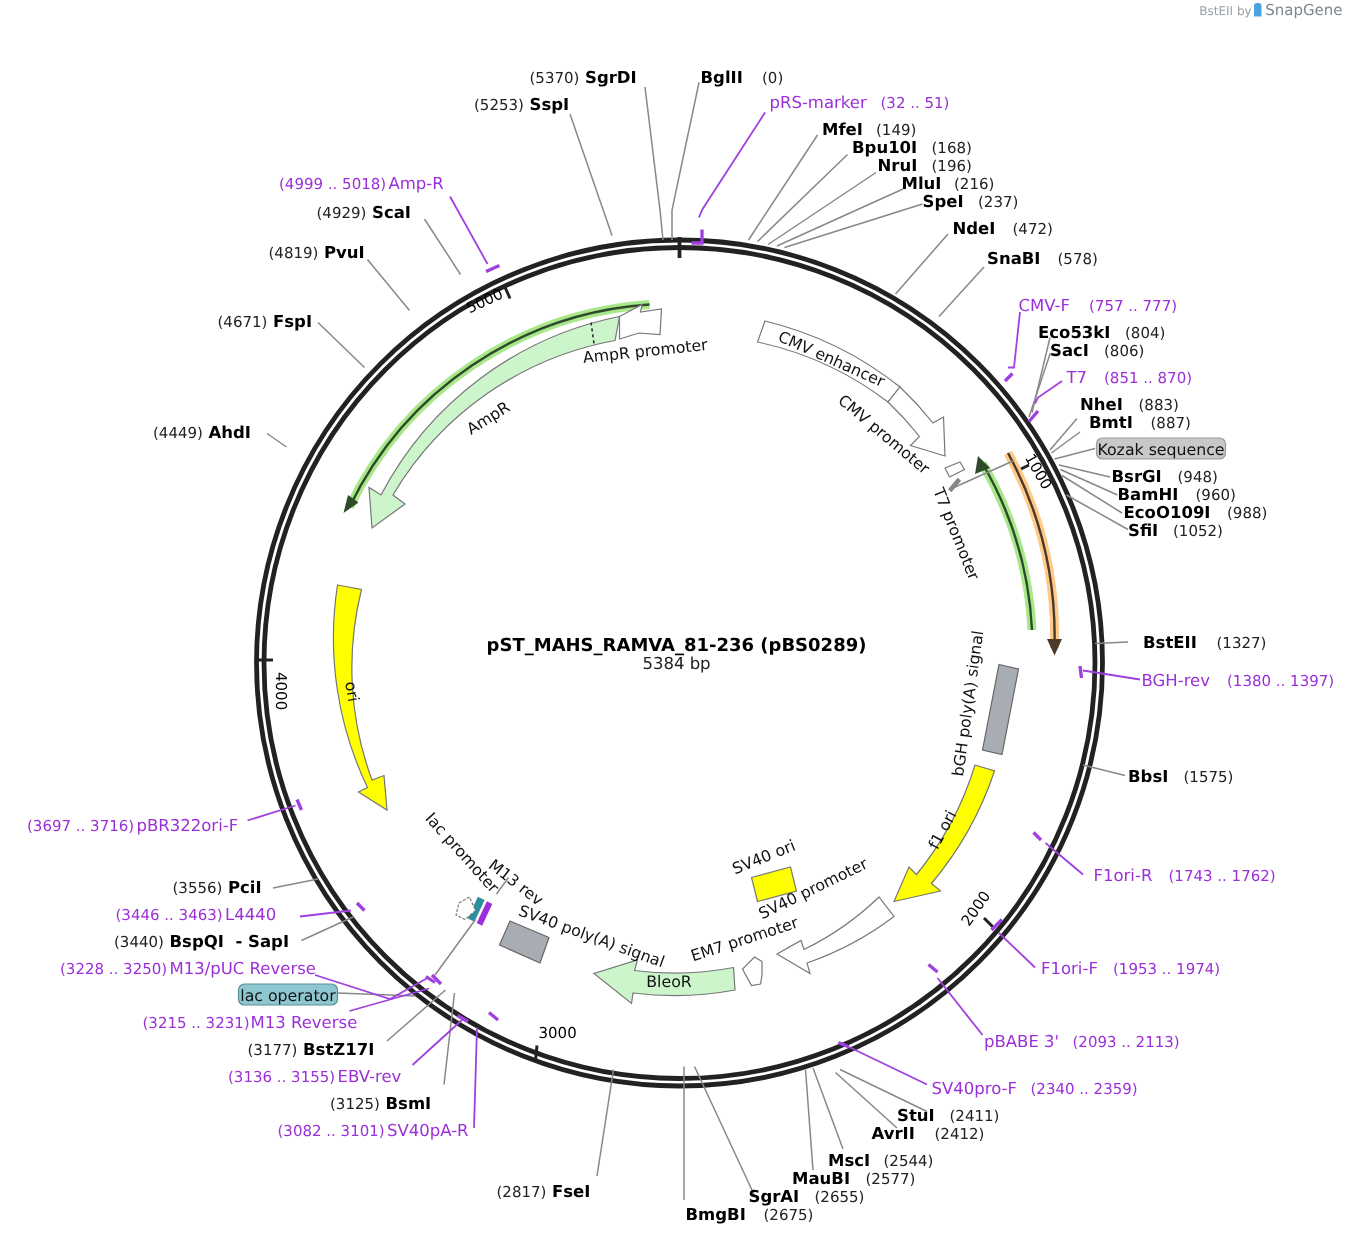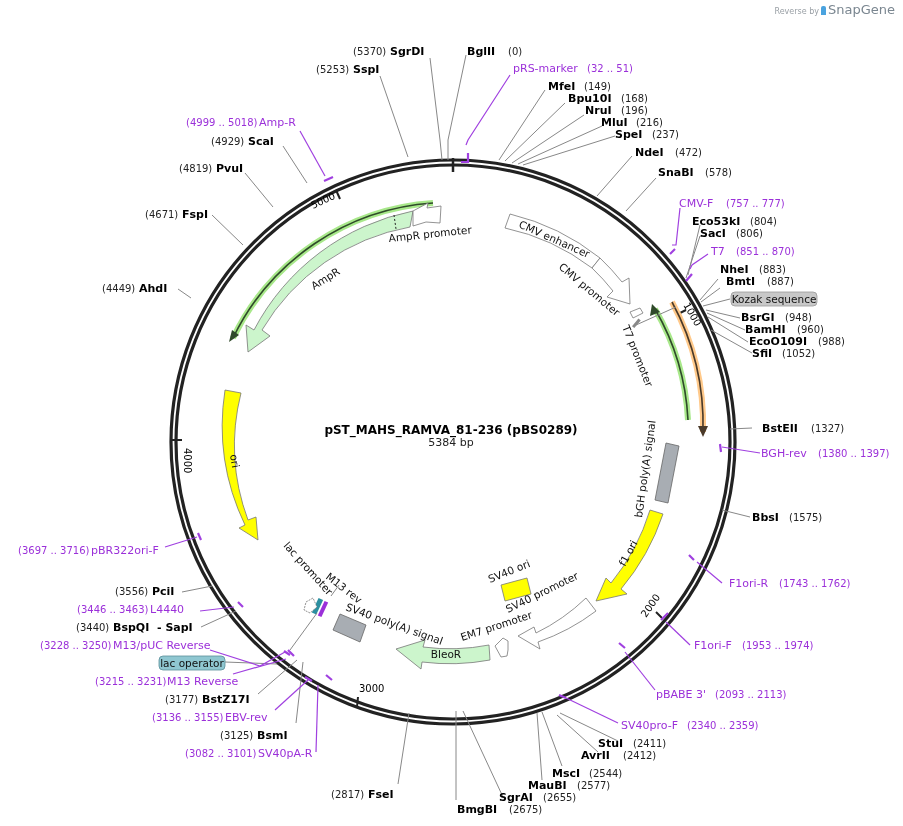--- a/index.html
+++ b/index.html
@@ -11,27 +11,27 @@
   .primer-pos { font-size: 10px; fill: #9b30d9; }
   .feat-label { font-size: 10.5px; fill: #111; }
   .tick-label { font-size: 10px; fill: #000; }
   .title { font-weight: bold; font-size: 12px; fill: #000; }
   .subtitle { font-size: 11px; fill: #222; }
   .leader { stroke: #888; stroke-width: 1; fill: none; }
   .pleader { stroke: #a040e0; stroke-width: 1.2; fill: none; }
   .pmark { stroke: #a040e0; stroke-width: 2.2; fill: none; }
   .watermark { position: absolute; right: 8px; top: 2px; font-size: 8px; color: #9aa0a6; }
   .watermark .logo { display: inline-block; width: 5px; height: 9px; background: #4aa3df; border-radius: 2px 2px 0 0; vertical-align: -1px; margin: 0 2px; }
-  .watermark .brand { font-size: 13px; color: #7a8690; }
+  .watermark .brand { font-size: 10px; color: #7a8690; }
 </style>
 </head>
 <body>
 
 <div class="watermark">
-  <span>Reverse by</span><span class="logo"></span><span class="brand">SnapGene</span>
+  <span>BstEII by</span><span class="logo"></span><span class="brand">SnapGene</span>
 </div>
 
 <svg width="903" height="826" viewBox="0 0 903 826">
 
   <g>
     <circle cx="453" cy="442" r="282" fill="none" stroke="#222" stroke-width="3.2"></circle>
     <circle cx="453" cy="442" r="277" fill="none" stroke="#222" stroke-width="3.2"></circle>
   </g>
 
   <line x1="453" y1="158" x2="453" y2="172" stroke="#222" stroke-width="2.5"></line>

